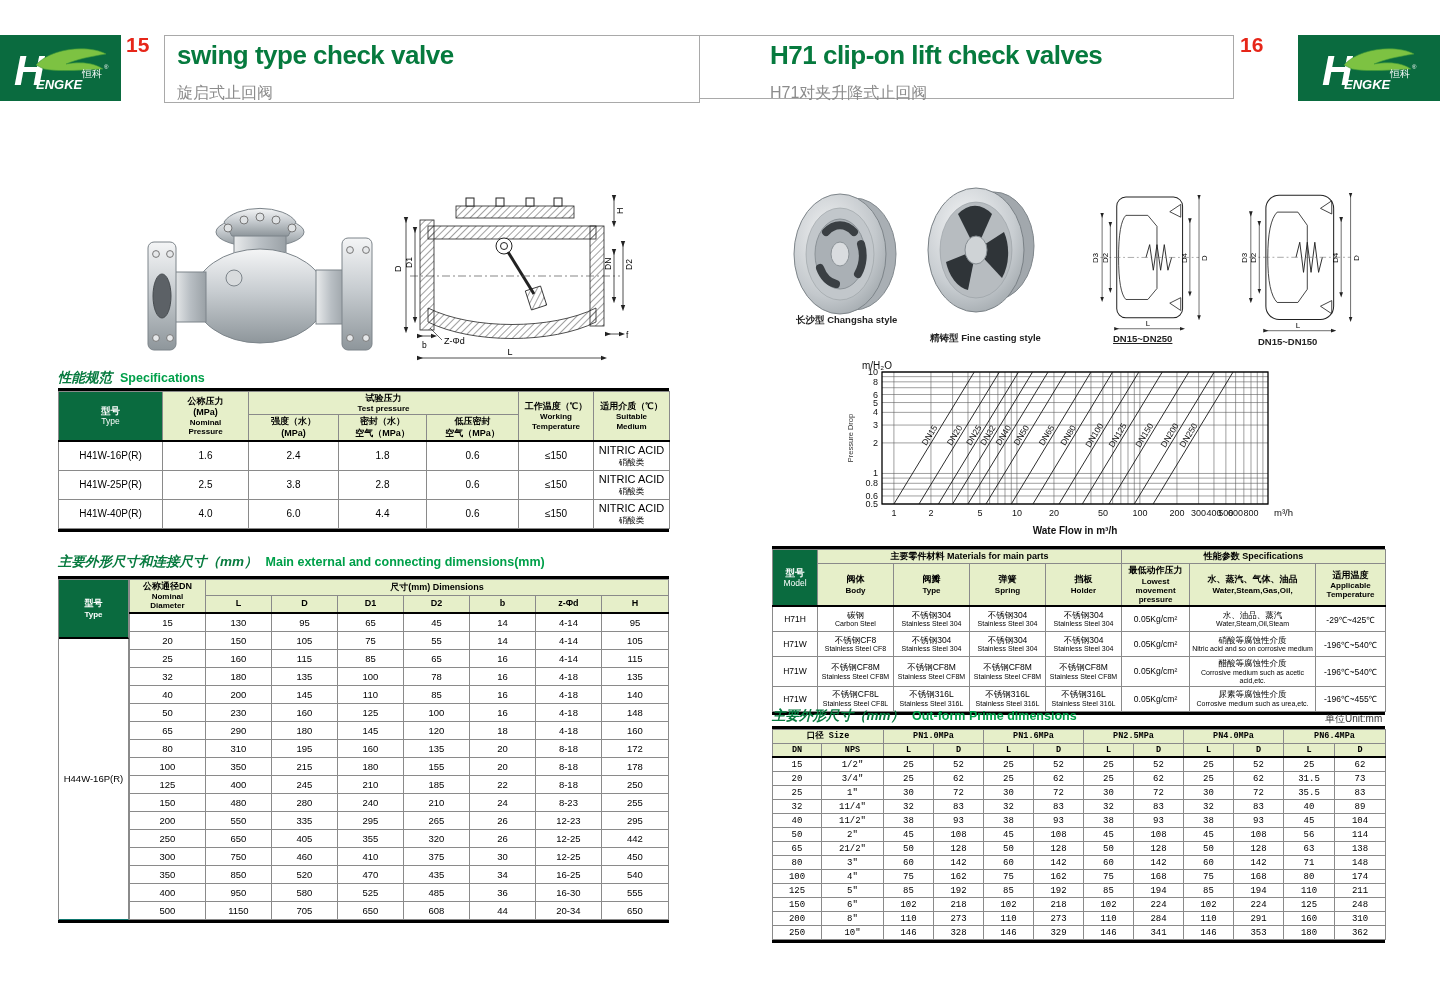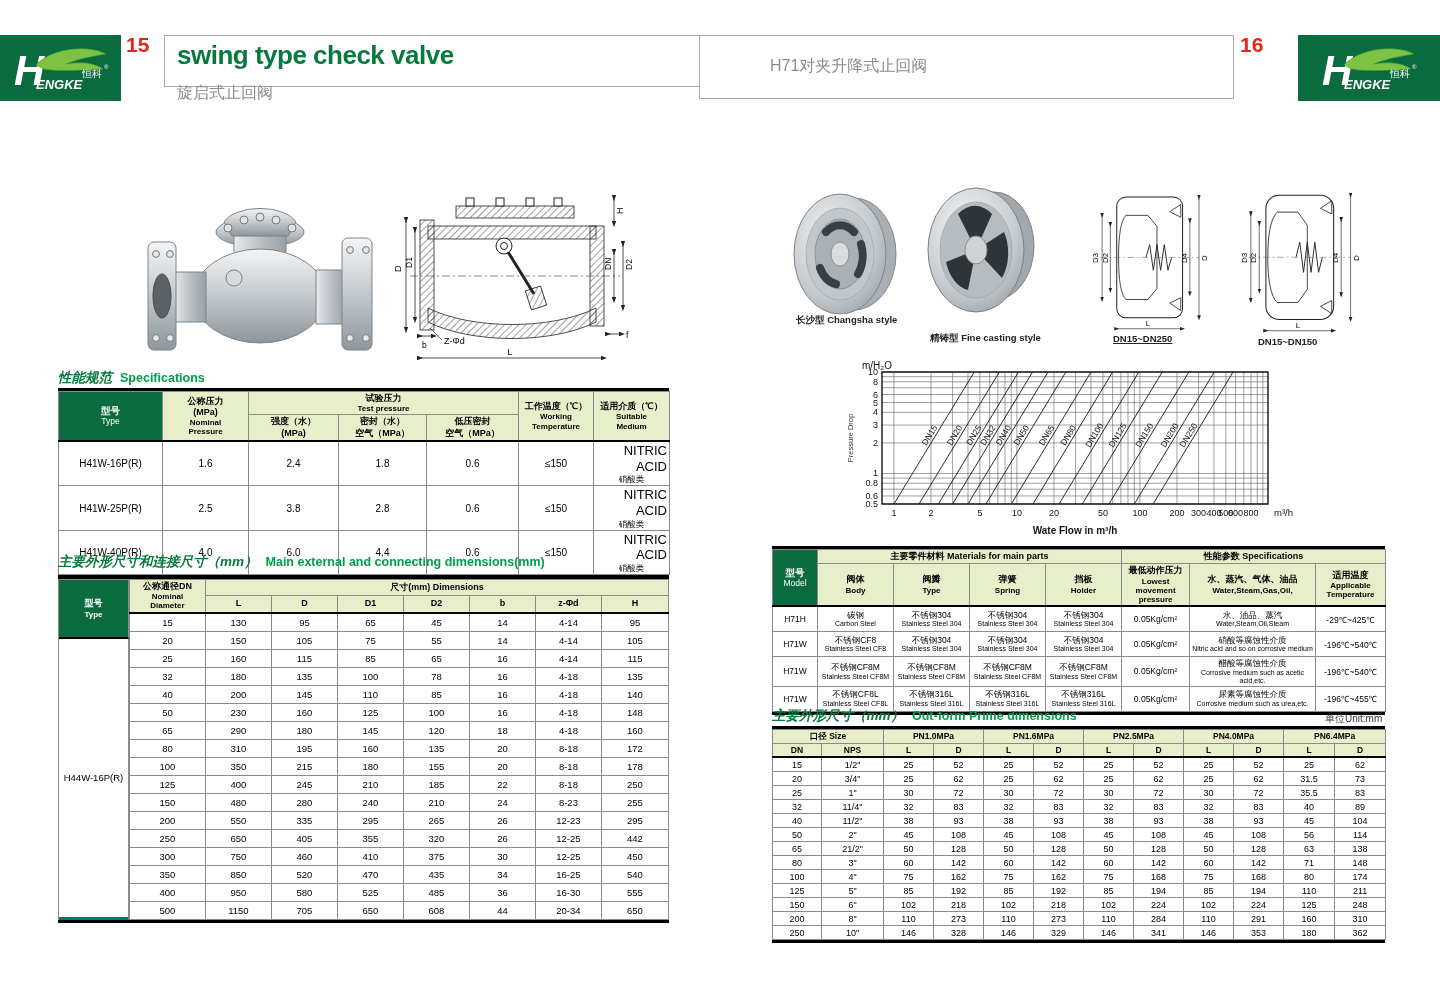--- a/index.html
+++ b/index.html
@@ -27,36 +27,36 @@
                   padding:1px 2px;overflow:hidden;}
   .tbl th{background:#e6efc9;font-weight:bold;}
   .tbl thead tr:last-child th{border-bottom:2px solid #000;}
   .tbl thead th[rowspan]{border-bottom:2px solid #000;}
   .tbl .dark{background:#0a6b3f;color:#fff;}
   .cn{display:block;font-size:9px;font-weight:bold;line-height:1.25;}
   .en{display:block;font-size:8px;font-weight:bold;line-height:1.15;}
   .dark .cn{font-size:9.5px;} .dark .en{font-size:8.5px;font-weight:normal;}
 
   .spec td{height:26px;font-size:10px;}
-  .spec td .c1{font-size:13px;line-height:1.2;text-align:right;} .spec td .c2{font-size:8.5px;line-height:1.2;}
+  .spec td .c1{font-size:11px;line-height:1.2;} .spec td .c2{font-size:8.5px;line-height:1.2;}
   .dimsR td{height:15px;font-size:9.5px;}
   .materials td{height:22px;font-size:8.5px;}
   .materials td .c1{font-size:8.5px;line-height:1.25;} .materials td .c2{font-size:7px;line-height:1.15;}
   .outform td{height:11px;font-size:9px;}
   .outform th .cn{font-size:8.5px;}
 
   
   .dims-flex{display:flex;}
   .dims-left{width:72px;display:flex;flex-direction:column;box-sizing:border-box;
              border-left:1px solid #8a8a8a;}
   .dims-left-head{height:57px;background:#0a6b3f;color:#fff;display:flex;flex-direction:column;
                   align-items:center;justify-content:center;border-bottom:2px solid #000;
                   border-right:1px solid #8a8a8a;border-top:1px solid #8a8a8a;}
   .dims-left-body{flex:1;display:flex;align-items:center;justify-content:center;font-size:9.5px;
-                  border-right:1px solid #8a8a8a;border-bottom:3px solid #0f766e;}
+                  border-right:1px solid #8a8a8a;border-bottom:1px solid #0f766e;}
   .dims-right{flex:1;}
 
   .caption{font-size:9.5px;color:#222;font-weight:bold;white-space:nowrap;}
   svg text{font-family:"Liberation Sans",sans-serif;}
 </style>
 </head>
 <body>
 
 <div class="page">
 
@@ -64,29 +64,30 @@
     <svg width="110" height="58" viewBox="0 0 110 58">
       <text x="8" y="46" font-size="42" font-weight="bold" font-style="italic" fill="#ffffff">H</text>
       <path d="M30,26 C46,8 84,6 100,15 C82,18 72,20 60,25 C78,22 90,25 97,30 C76,31 52,33 38,30 Z" fill="#7dc242" stroke="#3f9a38" stroke-width="0.6"></path>
       <text x="30" y="50" font-size="13" font-weight="bold" font-style="italic" fill="#ffffff">ENGKE</text>
       <text x="76" y="38" font-size="10" fill="#ffffff">恒科</text>
       <text x="98" y="30" font-size="6" fill="#ffffff">®</text>
     </svg>
   </div>
   <div class="abs page-num" style="left:126px;top:33px;">15</div>
 
-  <div class="abs title-box" style="left:164px;top:35px;width:536px;height:52px;">
+  <div class="abs title-box" style="left:164px;top:35px;width:536px;height:68px;">
     <div style="padding:6px 0 0 12px;">
       <div class="big-title">swing type check valve</div>
       <div class="sub-title">旋启式止回阀</div>
     </div>
   </div>
 
   <div class="abs title-box" style="left:699px;top:35px;width:535px;height:64px;">
     <div style="padding:6px 0 0 70px;">
+      <div class="big-title">H71 clip-on lift check valves</div>
       <div class="sub-title">H71对夹升降式止回阀</div>
     </div>
   </div>
   <div class="abs page-num" style="left:1240px;top:33px;">16</div>
   <div class="abs logo-box" style="left:1298px;top:35px;width:142px;height:66px;">
     <svg width="110" height="58" viewBox="0 0 110 58">
       <text x="8" y="46" font-size="42" font-weight="bold" font-style="italic" fill="#ffffff">H</text>
       <path d="M30,26 C46,8 84,6 100,15 C82,18 72,20 60,25 C78,22 90,25 97,30 C76,31 52,33 38,30 Z" fill="#7dc242" stroke="#3f9a38" stroke-width="0.6"></path>
       <text x="30" y="50" font-size="13" font-weight="bold" font-style="italic" fill="#ffffff">ENGKE</text>
       <text x="76" y="38" font-size="10" fill="#ffffff">恒科</text>
@@ -863,21 +864,21 @@
           </tr>
         </tbody>
     </table>
   </div>
 
   <div class="abs sec-title" style="left:772px;top:706px;">
     <span class="sec-cn">主要外形尺寸（mm）</span><span class="sec-en">Out-form Prime dimensions</span>
   </div>
   <div class="abs unit-lbl" style="left:1325px;top:712px;">单位Unit:mm</div>
 
-  <div class="abs twrap" style="left:772px;top:726px;width:613px;">
+  <div class="abs twrap" style="left:772px;top:726px;width:613px;font-family:Liberation Mono, monospace;">
     <table class="tbl outform">
       <colgroup>
           <col style="width:49px">
           <col style="width:62px">
           <col style="width:50px">
           <col style="width:50px">
           <col style="width:50px">
           <col style="width:50px">
           <col style="width:50px">
           <col style="width:50px">

